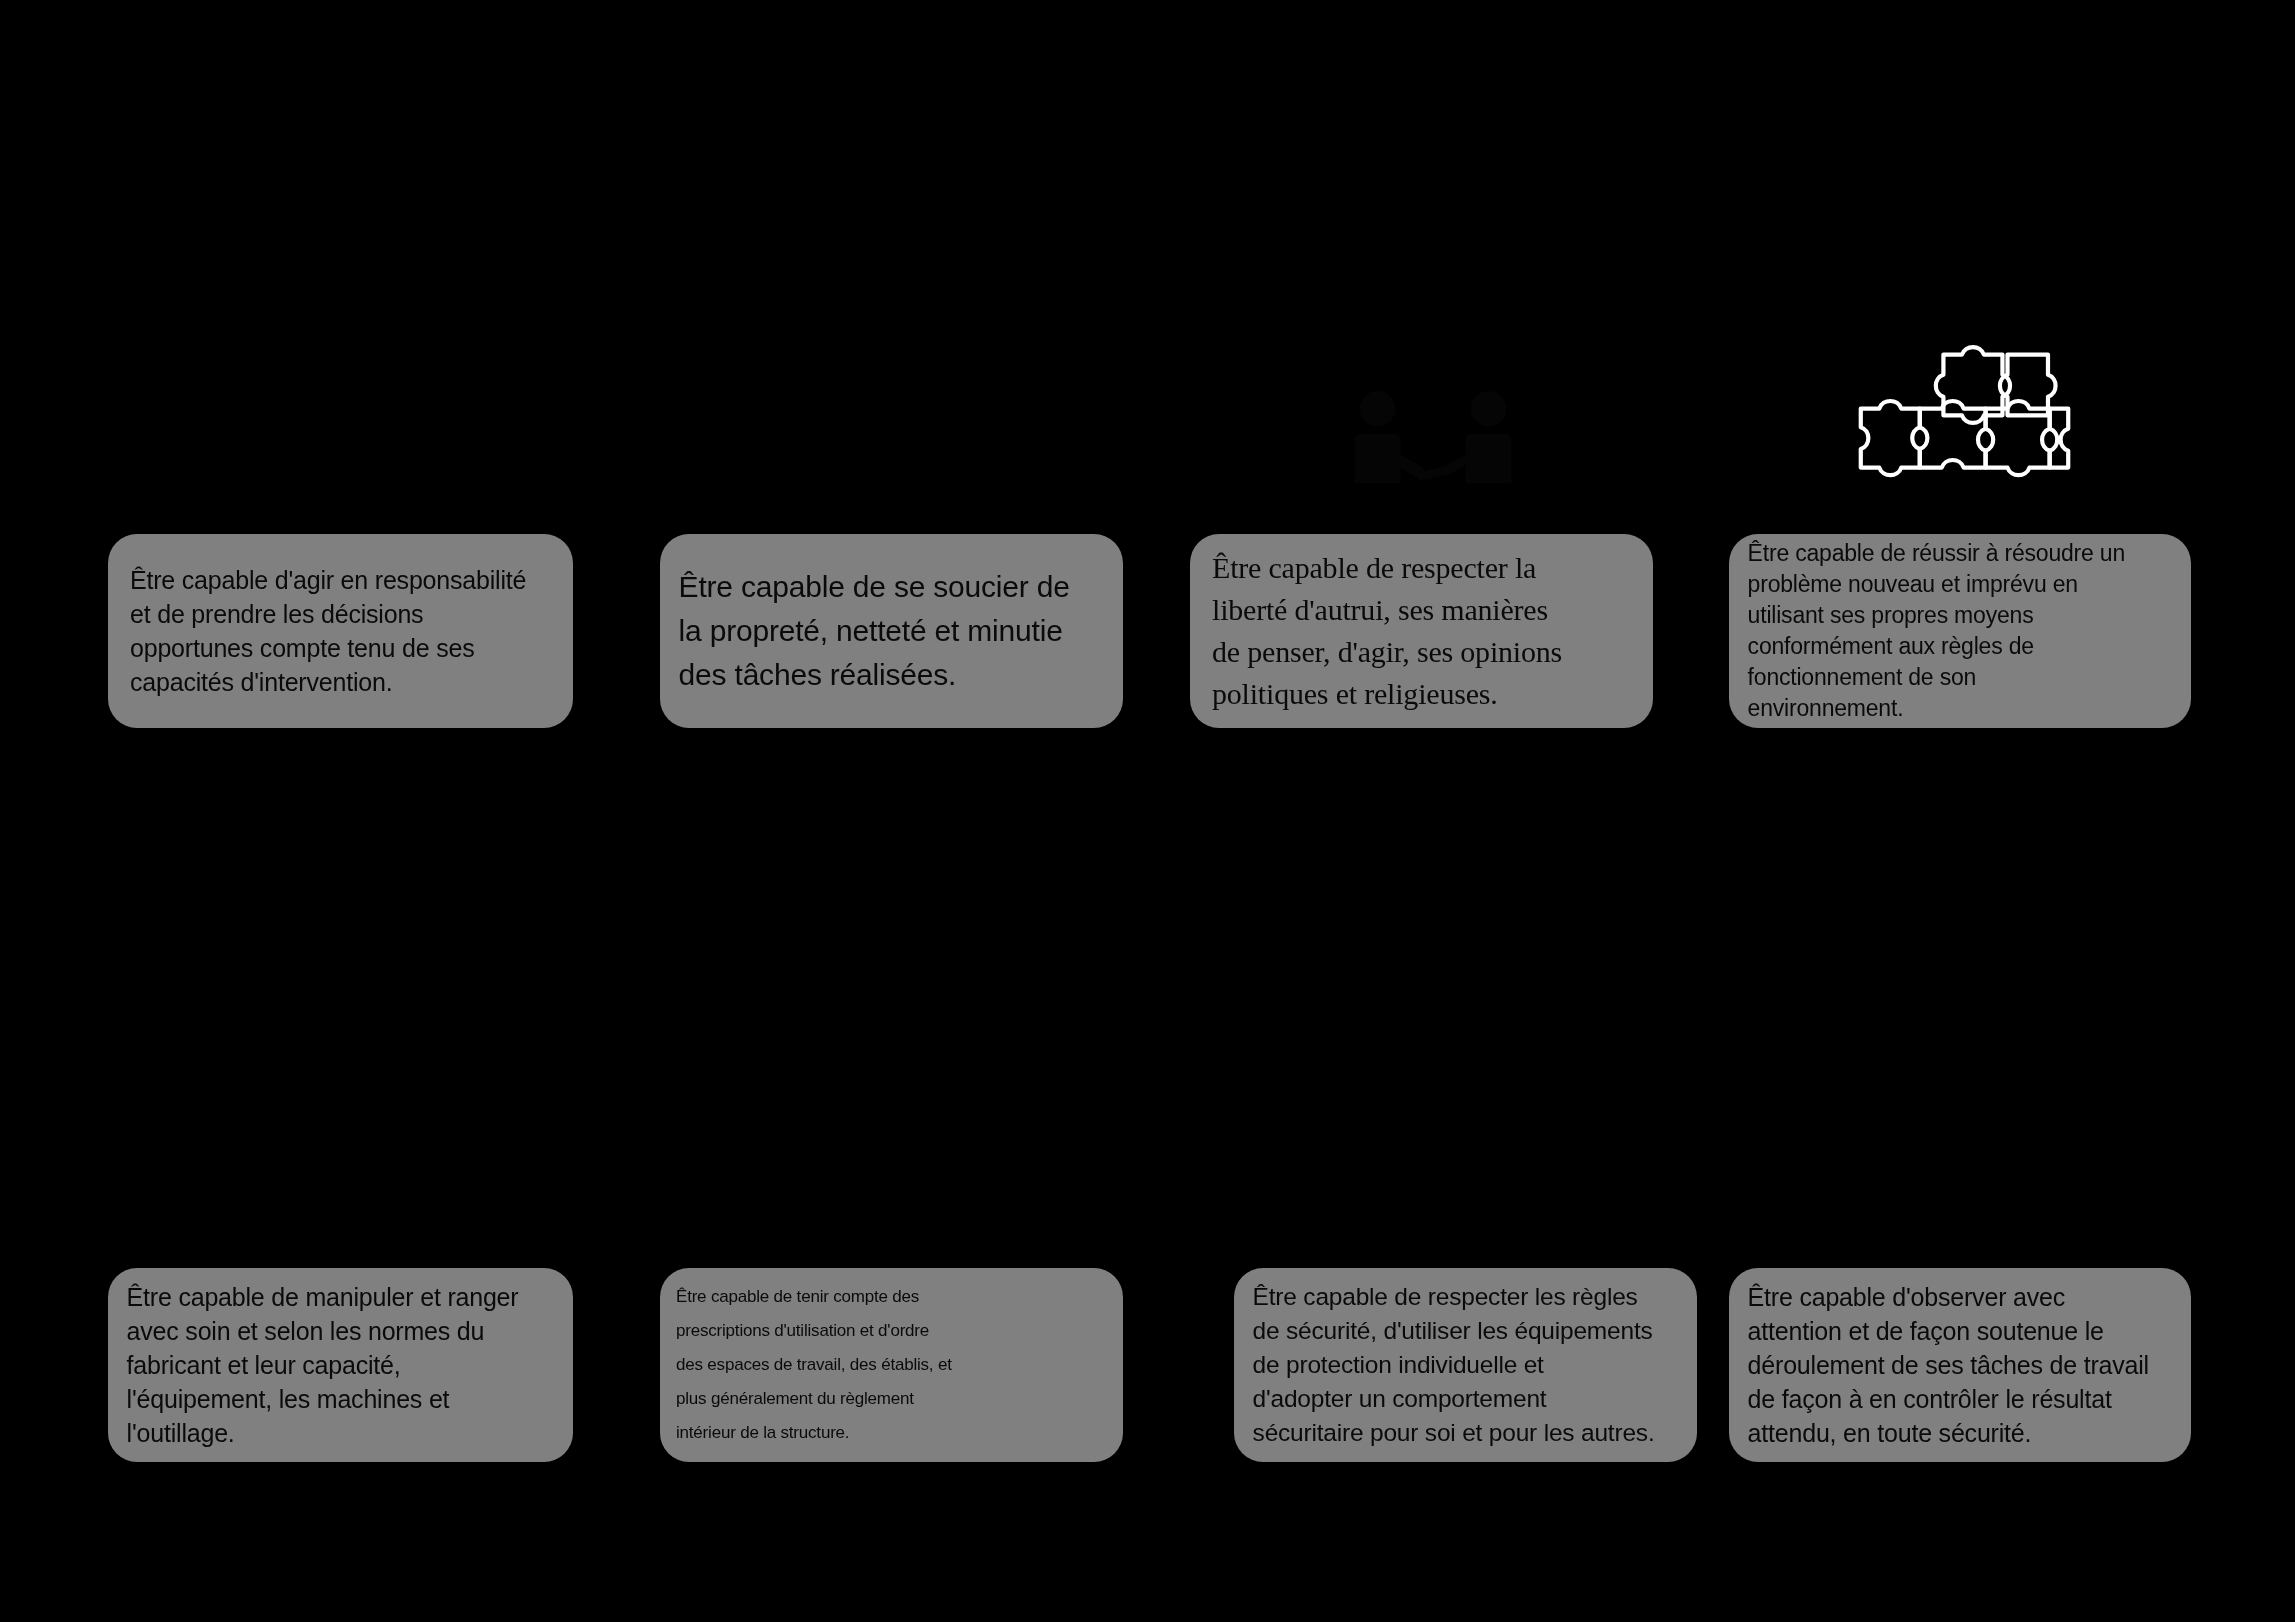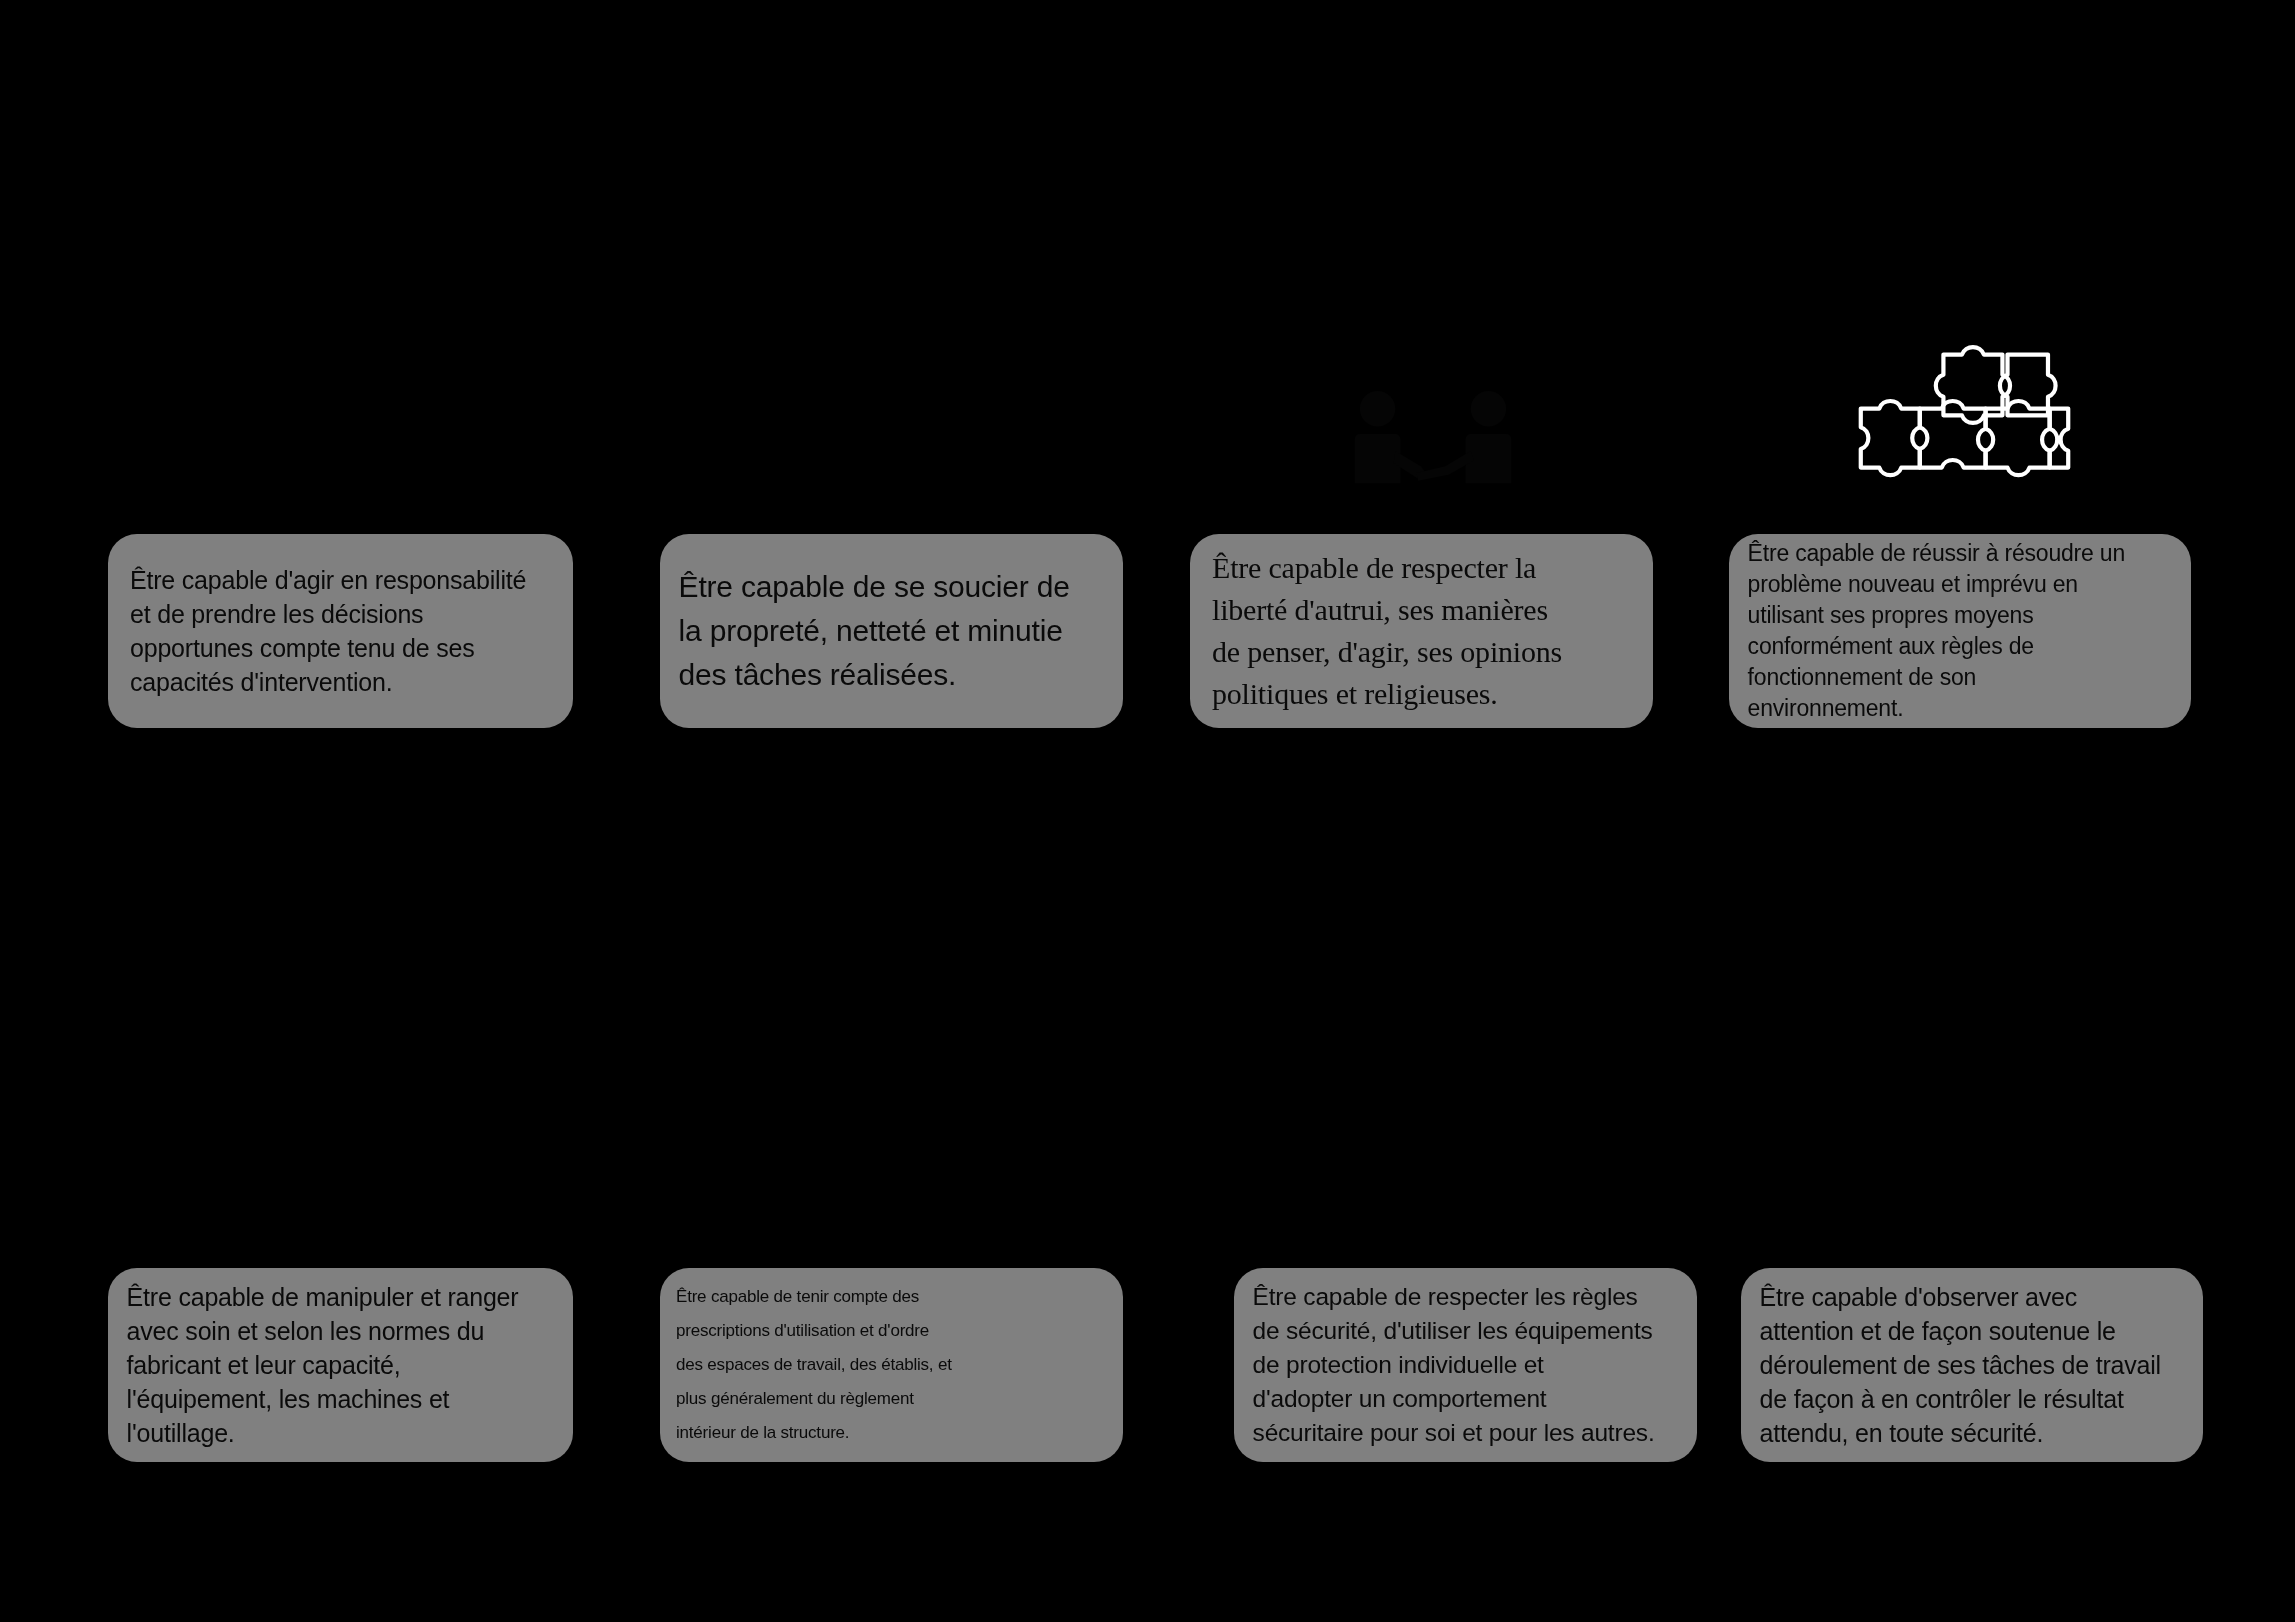--- a/index.html
+++ b/index.html
@@ -54,21 +54,21 @@
   .c4 { left: 1729px; width: 462px; }
 
   
   .card-a { padding: 0 22px; font-size: 25px; line-height: 34px; }
   .card-b { padding: 0 18.6px; font-size: 30px;   line-height: 44px; }
   .card-c { padding: 0 22px; font-size: 30px;   line-height: 42px; font-family: Liberation Serif, serif; }
   .card-d { padding: 0 18.6px; font-size: 23px; line-height: 31px; }
   .card-e { padding: 0 18.6px; font-size: 25px; line-height: 34px; }
   .card-f { padding: 0 16px; font-size: 17px;   line-height: 34px; }
   .card-g { padding: 0 18.6px; font-size: 24.5px;   line-height: 34px; margin-left: 44px; }
-  .card-h { padding: 0 18.6px; font-size: 25px; line-height: 34px; margin-left: 12px; }
+  .card-h { padding: 0 18.6px; font-size: 25px; line-height: 34px; }
 
   
   .icon-wrap {
     position: absolute;
     pointer-events: none;
   }
   #puzzle-icon {
     left: 1842px;
     top: 331px;
     width: 245px;

